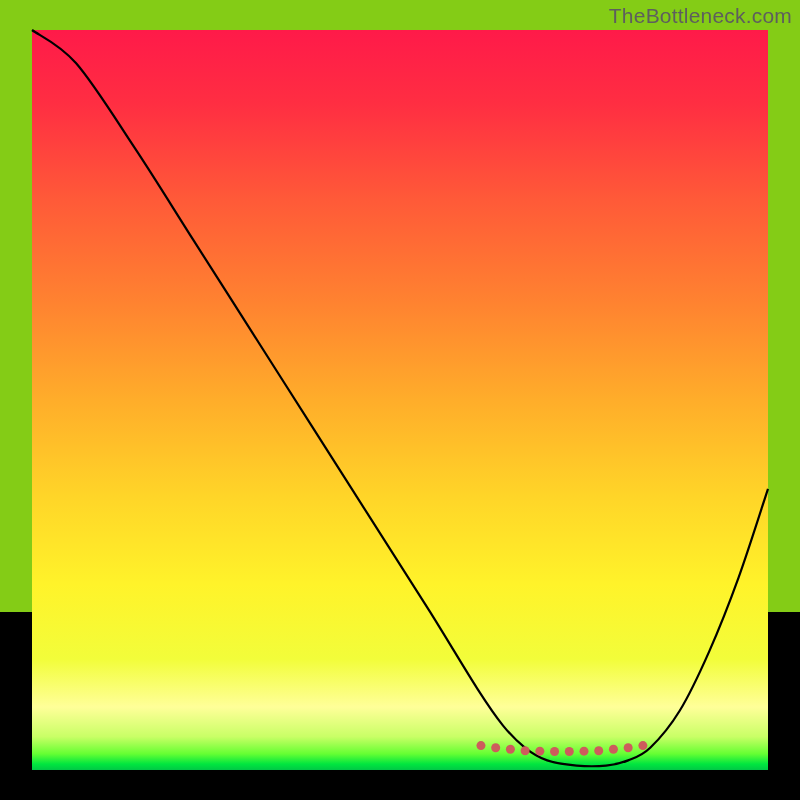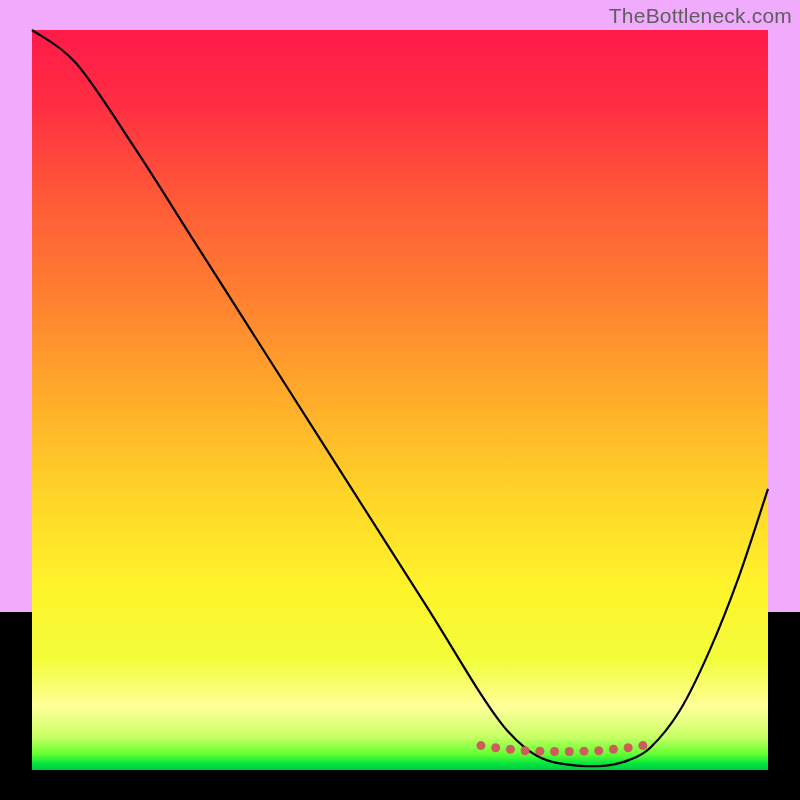--- a/index.html
+++ b/index.html
@@ -8,21 +8,21 @@
     width: 800px;
     height: 800px;
     background: #000;
     overflow: hidden;
     font-family: Arial, Helvetica, sans-serif;
   }
   .wrapper {
     position: relative;
     width: 800px;
     height: 612px;
-    background: #f0abfc;
+    background: #84cc16;
   }
   .watermark {
     position: absolute;
     top: 4px;
     right: 8px;
     color: #5e5e5e;
     font-size: 21px;
     font-weight: 500;
     letter-spacing: 0.2px;
     z-index: 4;

